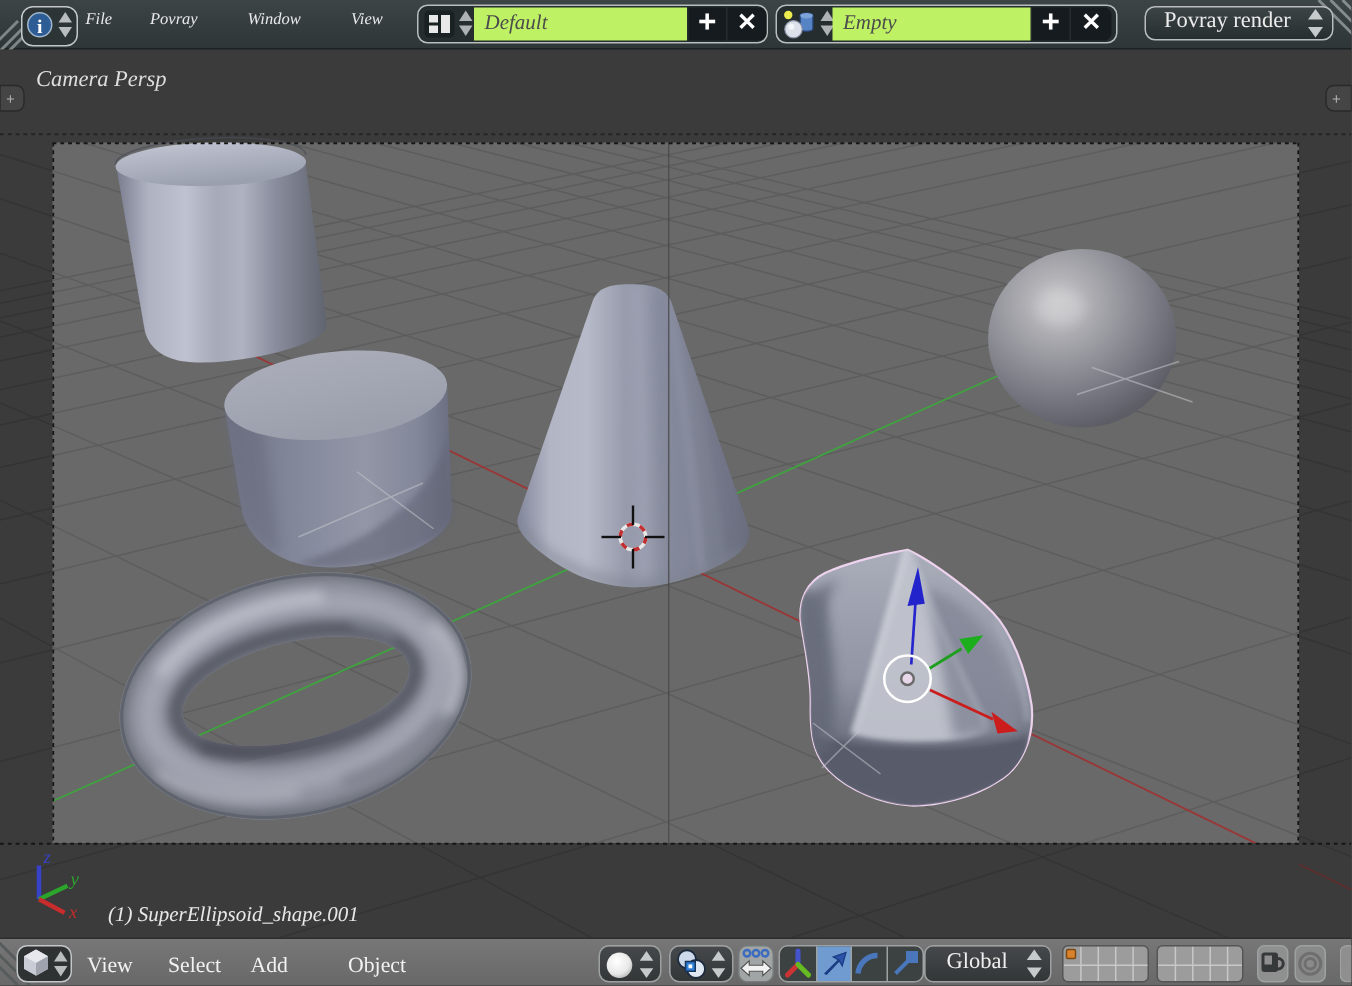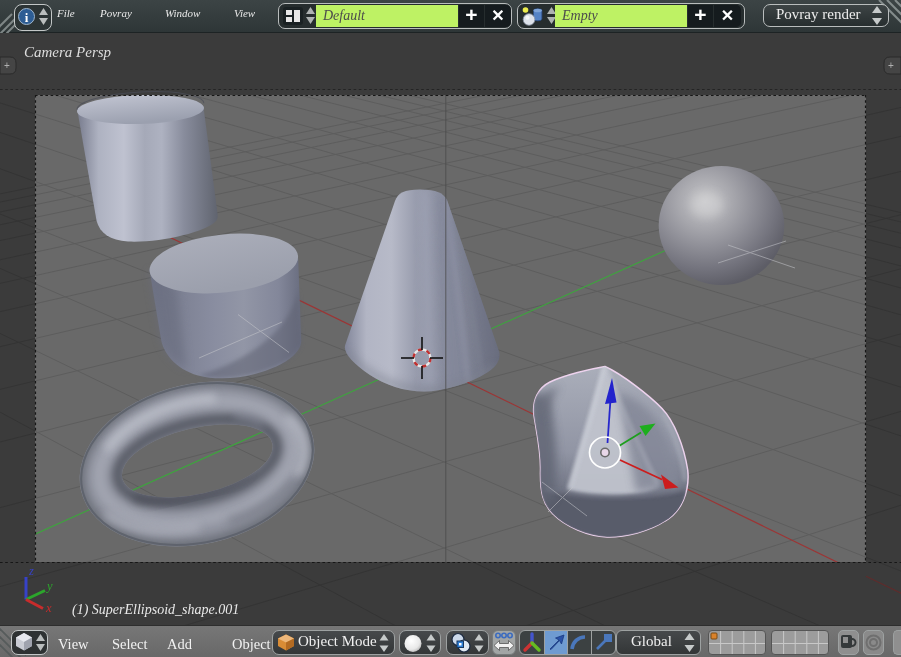--- a/index.html
+++ b/index.html
@@ -368,32 +368,20 @@
   </svg>
   <svg width="11" height="20" style="position:absolute;left:23px;top:2px">
         <path d="M 5.5,1 L 10,8 L 1,8 Z" fill="#b9bdbd"></path>
         <path d="M 5.5,18 L 10,11 L 1,11 Z" fill="#b9bdbd"></path>
       </svg>
 </div>
 <div class="mnub" style="left:58px">View</div>
 <div class="mnub" style="left:112px">Select</div>
 <div class="mnub" style="left:167px">Add</div>
 <div class="mnub" style="left:232px">Object</div>
-<div style="position:absolute;left:272px;top:630px;width:123px;height:25px;border:1px solid #9da1a1;border-radius:7px;background:linear-gradient(#46494b,#333637);z-index:6">
-  <svg width="18" height="17" style="position:absolute;left:4px;top:3px">
-    <path d="M 9,0.5 L 17,4.5 L 17,12 L 9,16.5 L 1,12 L 1,4.5 Z" fill="#d98c35"></path>
-    <path d="M 9,0.5 L 17,4.5 L 9,8.5 L 1,4.5 Z" fill="#edb77a"></path>
-    <path d="M 9,8.5 L 17,4.5 L 17,12 L 9,16.5 Z" fill="#b36b22"></path>
-  </svg>
-  <div class="ser" style="position:absolute;left:25px;top:2px;color:#efefef;font-size:15px">Object Mode</div>
-  <svg width="12" height="22" style="position:absolute;right:4px;top:1px">
-        <path d="M 6,2 L 10.5,8.5 L 1.5,8.5 Z" fill="#c6caca"></path>
-        <path d="M 6,20 L 10.5,13.5 L 1.5,13.5 Z" fill="#c6caca"></path>
-      </svg>
-</div>
 <div style="position:absolute;left:399px;top:630px;width:42px;height:25px;border:1px solid #9da1a1;border-radius:7px;background:linear-gradient(#46494b,#333637);z-index:6">
   <svg width="22" height="22" style="position:absolute;left:2px;top:1px">
         <defs>
           <radialGradient id="ws" cx="0.4" cy="0.35" r="0.7">
             <stop offset="0" stop-color="#ffffff"></stop>
             <stop offset="0.7" stop-color="#e8e8e8"></stop>
             <stop offset="1" stop-color="#b8b8b8"></stop>
           </radialGradient>
         </defs>
         <circle cx="11" cy="11.5" r="8.5" fill="url(#ws)"></circle>

